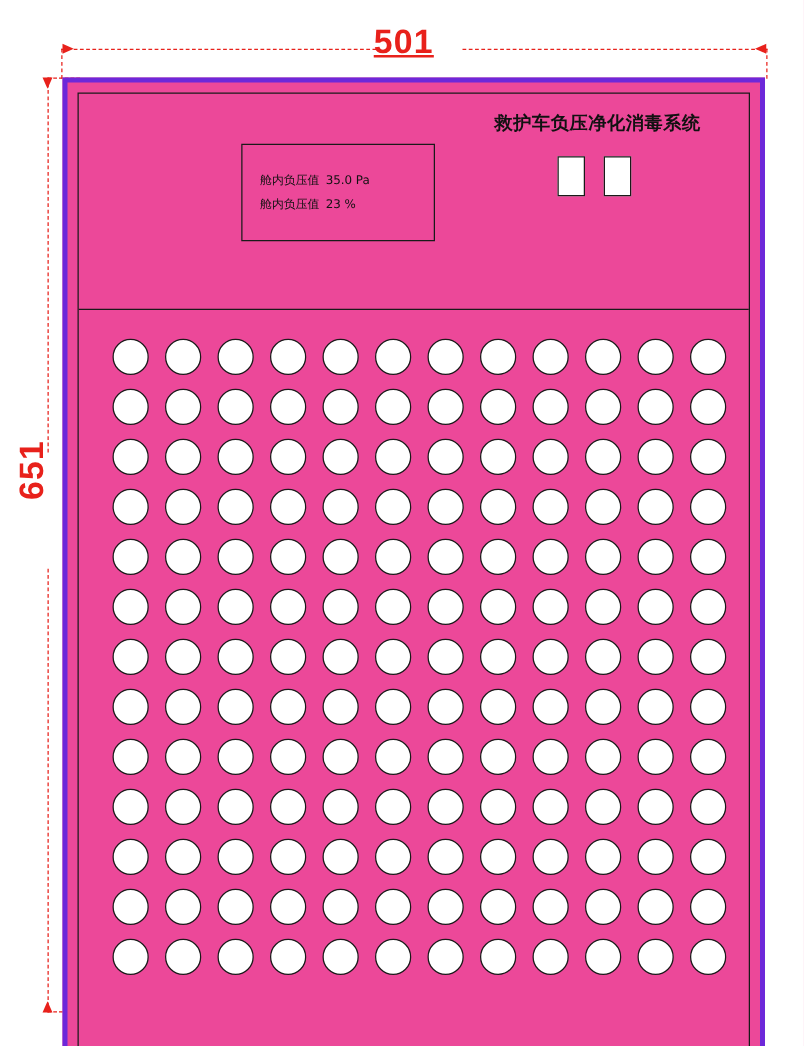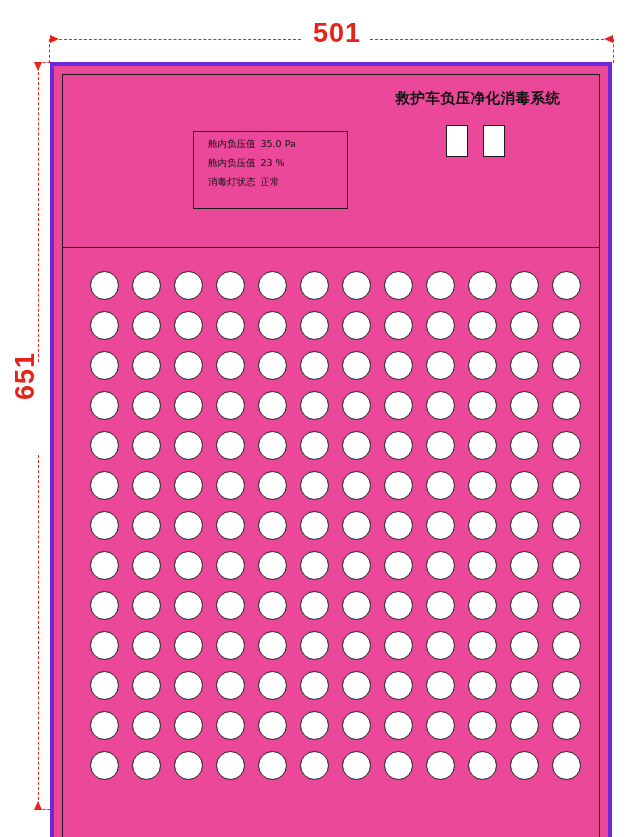--- a/index.html
+++ b/index.html
@@ -19,21 +19,22 @@
   .dim-label {
     position: absolute;
     color: #e8211b;
     font-family: "Liberation Sans", sans-serif;
     font-weight: bold;
     font-size: 27px;
     letter-spacing: 1px;
   }
   #dim-top-label {
     top: 18px;
-    left: 313px;
+    left: 299px;
+    text-decoration: underline;
   }
   #dim-left-label {
     top: 400px;
     left: 10px;
     transform: rotate(-90deg);
     transform-origin: left top;
   }
 
   .dashed-h {
     position: absolute;
@@ -109,27 +110,27 @@
     font-weight: bold;
     font-size: 14.5px;
     color: #111111;
     letter-spacing: 0.5px;
     white-space: nowrap;
   }
 
   
   #status-display {
     position: absolute;
-    top: 56px;
+    top: 40px;
     left: 130px;
     width: 155px;
     height: 78px;
     border: 1.5px solid #1a1a1a;
     box-sizing: border-box;
-    padding: 2px 0 0 14px;
+    padding: 19px 0 0 14px;
   }
   .status-line {
     font-family: "DejaVu Sans", sans-serif;
     font-size: 9.5px;
     color: #111111;
     line-height: 19px;
     white-space: nowrap;
   }
   .status-line .val {
     margin-left: 5px;
@@ -195,23 +196,20 @@
 
     <div id="device-title">救护车负压净化消毒系统</div>
 
     <div id="status-display">
       <div class="status-line">
         <span>舱内负压值</span><span class="val">35.0 Pa</span>
       </div>
       <div class="status-line">
         <span>舱内负压值</span><span class="val">23 %</span>
       </div>
-      <div class="status-line">
-        <span>消毒灯状态</span><span class="val">正常</span>
-      </div>
     </div>
 
     <div id="panel-switch-1" class="panel-switch"></div>
     <div id="panel-switch-2" class="panel-switch"></div>
 
     <div id="grille">
         <div class="vent-hole"></div>
         <div class="vent-hole"></div>
         <div class="vent-hole"></div>
         <div class="vent-hole"></div>

